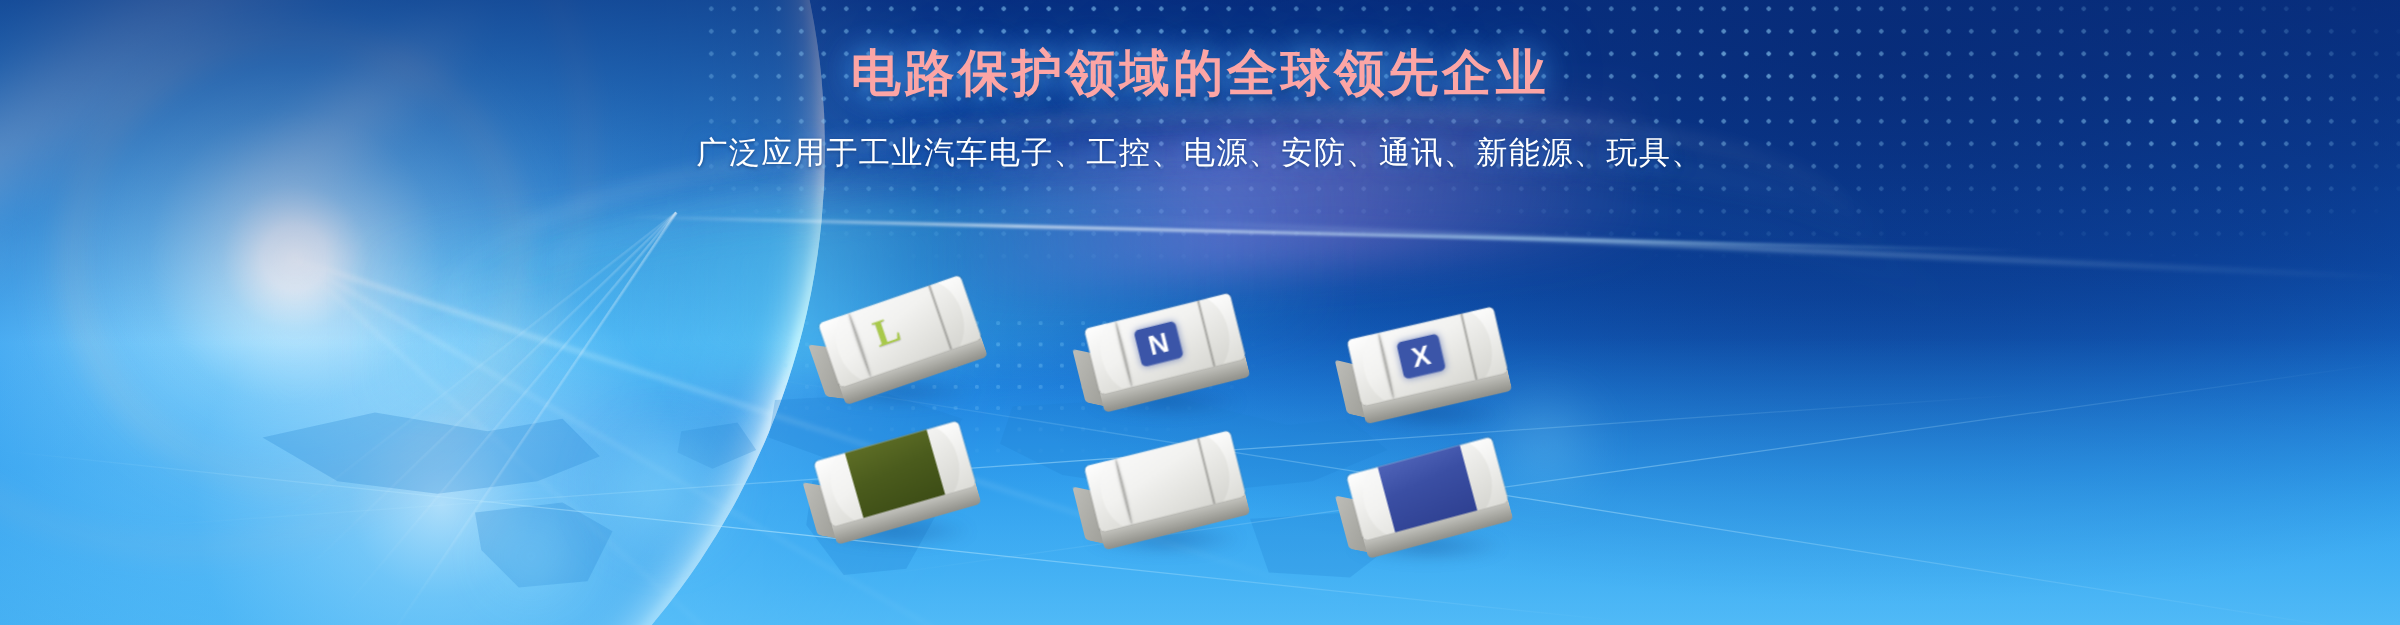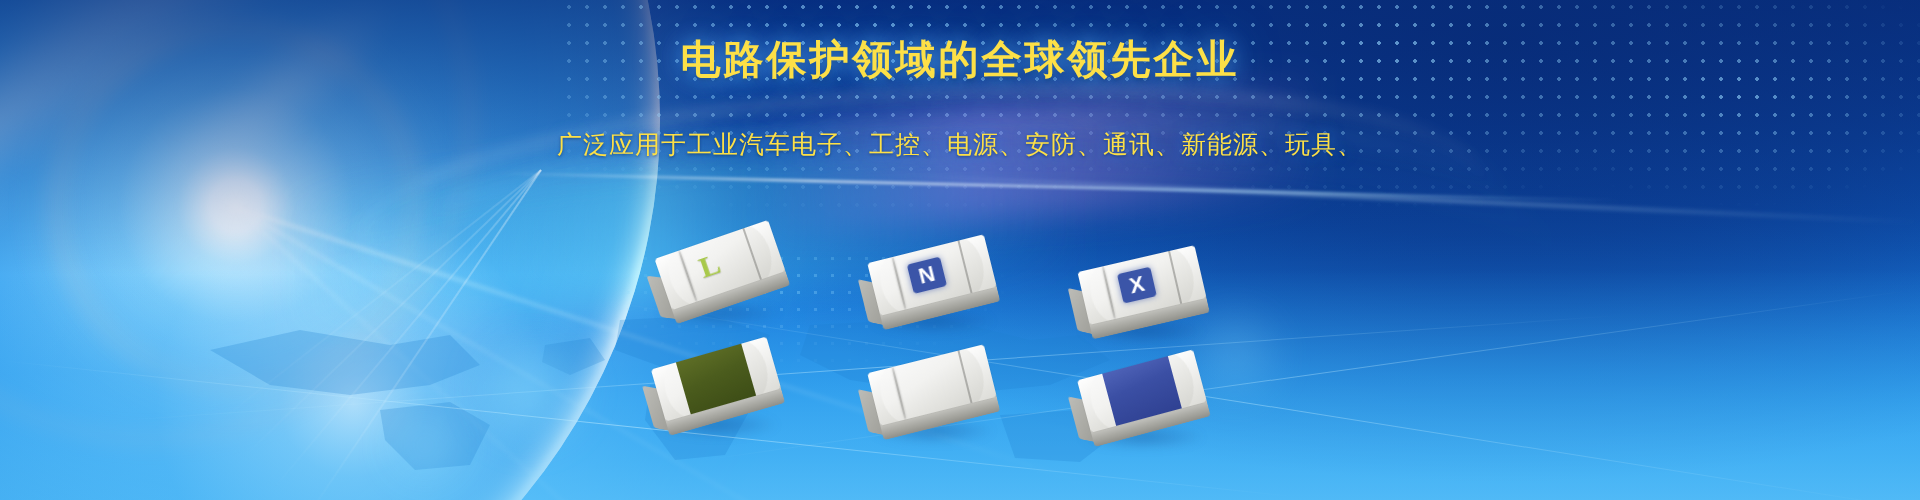--- a/index.html
+++ b/index.html
@@ -147,26 +147,26 @@
     background:linear-gradient(90deg, rgba(255,255,255,0), rgba(190,235,255,.75), rgba(255,255,255,0));}
   .fan{position:absolute;left:540px;top:170px;width:2px;height:420px;transform-origin:50% 0;
     background:linear-gradient(180deg, rgba(255,255,255,.35), rgba(255,255,255,0));filter:blur(.6px);}
 
   .blob{position:absolute;border-radius:50%;filter:blur(18px);
     background:radial-gradient(circle, rgba(150,225,255,.55) 0%, rgba(100,200,250,0) 70%);}
 
   
   .textblock{position:absolute;left:0;top:36px;width:1920px;text-align:center;}
   .headline{
-    font-size:40px;font-weight:700;color:#fde047;letter-spacing:3px;
+    font-size:40px;font-weight:700;color:#fca5a5;letter-spacing:3px;
     line-height:1.18;
     text-shadow:0 0 22px rgba(90,180,255,.85), 0 0 46px rgba(60,150,250,.55), 0 2px 4px rgba(0,30,80,.55);
   }
   .sub{
-    margin-top:40px;font-size:25px;color:#fde047;line-height:1.72;
+    margin-top:18px;font-size:25px;color:#ffffff;line-height:1.72;
     letter-spacing:1px;font-weight:400;
     text-shadow:0 0 14px rgba(40,120,220,.75), 0 1px 3px rgba(0,25,70,.6);
   }
   .sub div{white-space:nowrap;}
 
   
   .chips{position:absolute;left:0;top:0;width:1920px;height:500px;}
   .chip{position:absolute;width:120px;height:54px;transform-style:preserve-3d;}
   .chip .top{
     position:absolute;inset:0;border-radius:4px;

